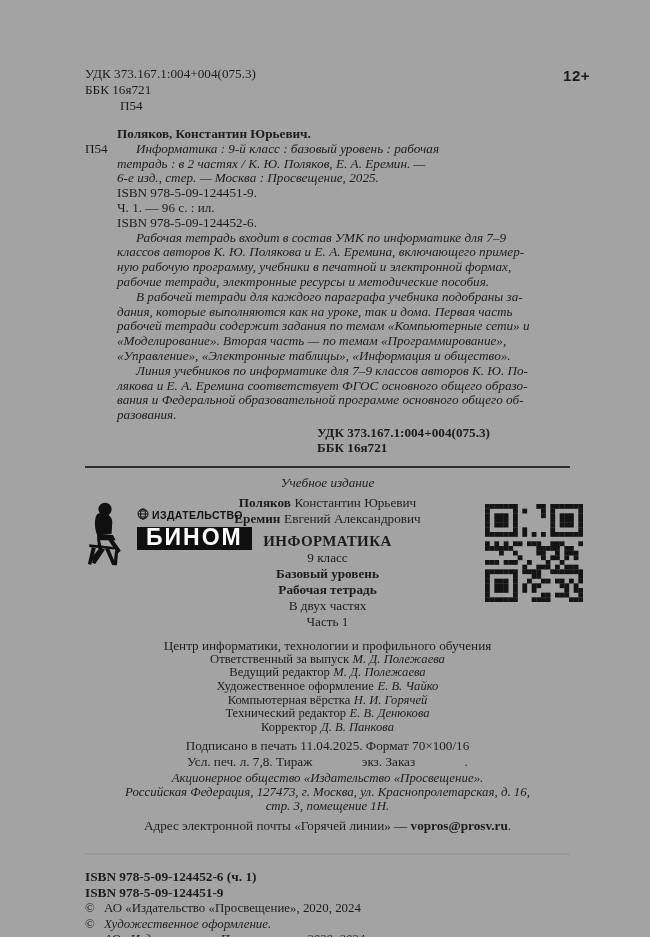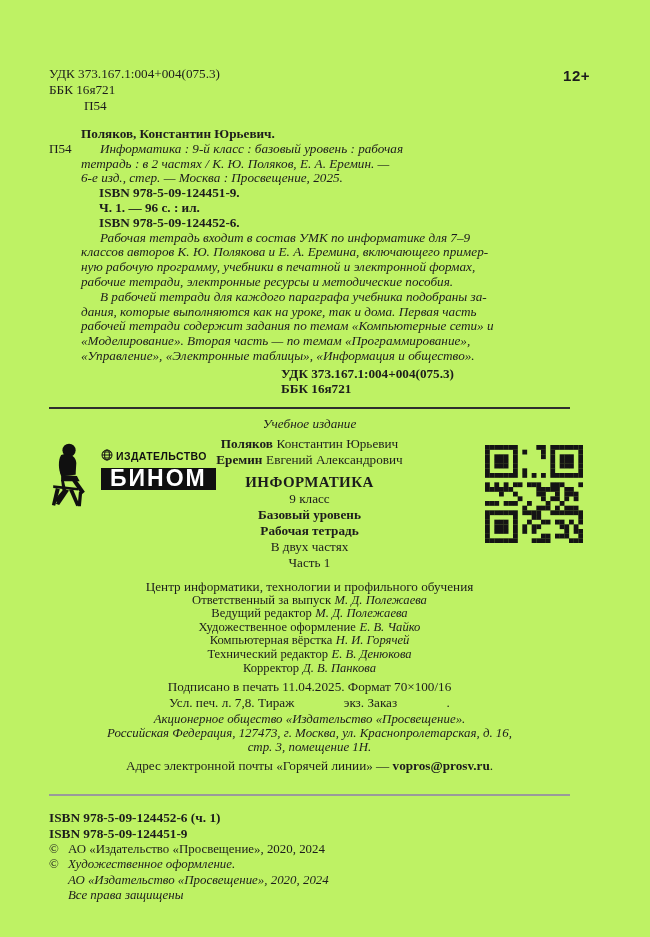--- a/index.html
+++ b/index.html
@@ -1,40 +1,40 @@
 <!DOCTYPE html>
 <html lang="ru"><head>
 <meta charset="utf-8">
 <style>
   html,body{margin:0;padding:0;background:#ffffff;}
   .page{
     width:650px;height:937px;box-sizing:border-box;position:relative;
-    margin:0 auto;background:#bef264;color:#1c1c1c;
+    margin:0 auto;background:#a3a3a3;color:#1c1c1c;
     font-family:"Liberation Serif","DejaVu Serif",serif;
     font-size:13.2px;line-height:14.8px;
-    padding:66px 80px 0 49px;overflow:hidden;
+    padding:66px 80px 0 85px;overflow:hidden;
   }
   
   .top-codes div{line-height:16px;}
   .p54-top{margin-left:35px;}
   .age-badge{
     position:absolute;top:69px;right:60px;
     font-family:"Liberation Sans",sans-serif;font-weight:bold;font-size:15px;
     letter-spacing:0.5px;
   }
   
   .bib{margin-top:13px;}
   .author-heading{margin-left:32px;font-weight:bold;}
   .entry-row{display:flex;}
   .entry-label{width:32px;flex:none;}
   .entry-body{flex:1;min-width:0;}
   .pre-line{white-space:pre-line;font-style:italic;}
   .pre{white-space:pre;}
   .entry-text{text-indent:19px;}
-  .isbn-line{margin-left:18px;font-weight:bold;}
+  .isbn-line{}
   .para{margin:0;text-indent:19px;}
   .codes-bottom{margin-left:200px;font-weight:bold;line-height:15.5px;margin-top:2px;}
   .rule-dark{border:none;height:2px;background:#2e2e2e;margin:10px 0 0 0;}
   .rule-gray{border:none;height:2px;background:#9a9a9a;margin:20px 0 0 0;}
   
   .imprint{position:relative;text-align:center;}
   .edition-note{font-style:italic;margin-top:8px;}
   .authors{margin-top:4px;line-height:16px;}
   .surname{font-weight:bold;}
   .given{margin-left:0.28em;}
@@ -95,20 +95,24 @@
         <div class="isbn-line">ISBN 978-5-09-124452-6.</div>
         <p class="para pre-line">Рабочая тетрадь входит в состав УМК по информатике для 7–9
 классов авторов К. Ю. Полякова и Е. А. Еремина, включающего пример-
 ную рабочую программу, учебники в печатной и электронной формах,
 рабочие тетради, электронные ресурсы и методические пособия.</p>
         <p class="para pre-line">В рабочей тетради для каждого параграфа учебника подобраны за-
 дания, которые выполняются как на уроке, так и дома. Первая часть
 рабочей тетради содержит задания по темам «Компьютерные сети» и
 «Моделирование». Вторая часть — по темам «Программирование»,
 «Управление», «Электронные таблицы», «Информация и общество».</p>
+        <p class="para pre-line">Линия учебников по информатике для 7–9 классов авторов К. Ю. По-
+лякова и Е. А. Еремина соответствует ФГОС основного общего образо-
+вания и Федеральной образовательной программе основного общего об-
+разования.</p>
         <div class="codes-bottom">
           <div>УДК 373.167.1:004+004(075.3)</div>
           <div>ББК 16я721</div>
         </div>
       </div>
     </div>
   </div>
 
   <hr class="rule-dark">
 

